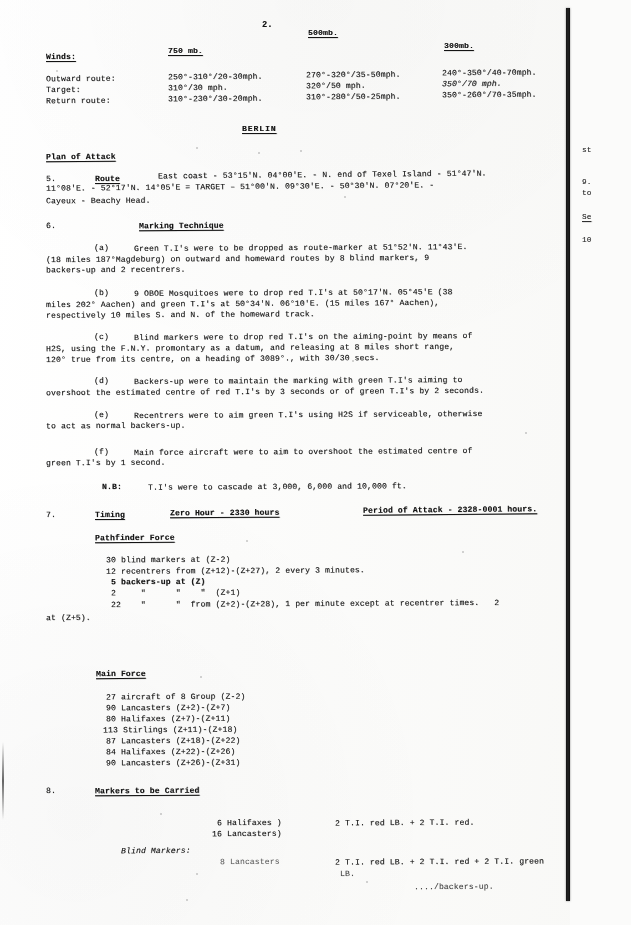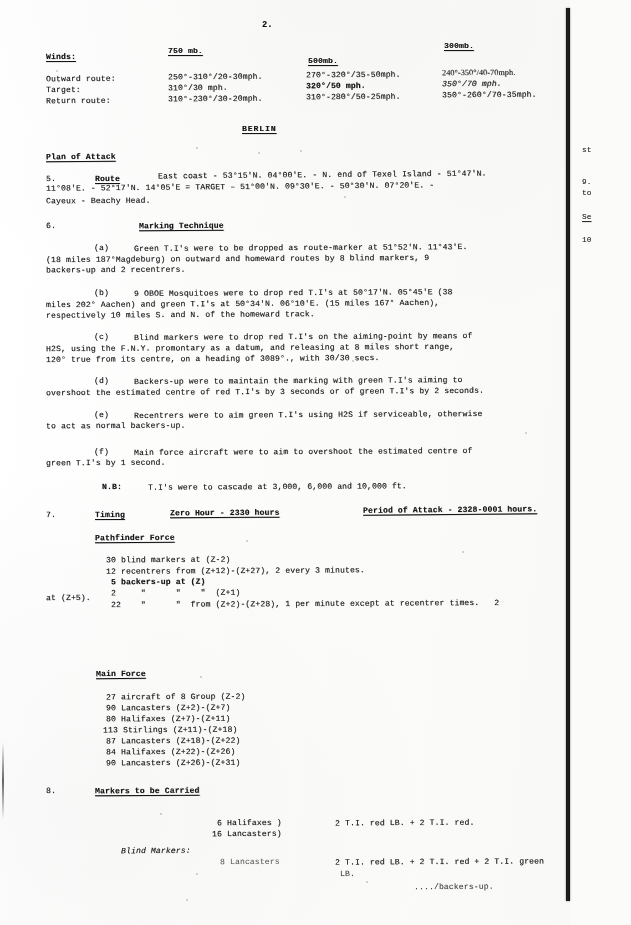--- a/index.html
+++ b/index.html
@@ -86,36 +86,36 @@
 
 <div id="page">
 
   <div id="scan-surface"></div>
 
   <div class="txt bold" style="left:262px; top:20px; font-size:8.6px;">2.</div>
 
   <div class="txt u bold sk1" style="left:46px; top:52px;">Winds:</div>
 
   <div class="txt u bold" style="left:168px; top:46px;">750 mb.</div>
-  <div class="txt u bold" style="left:308px; top:56px;text-align:right;">500mb.</div>
+  <div class="txt u bold" style="left:308px; top:28px;text-align:right;">500mb.</div>
   <div class="txt u bold" style="left:444px; top:41px;">300mb.</div>
 
   <div class="txt sk1" style="left:46px; top:74px;">Outward route:</div>
   <div class="txt sk1" style="left:46px; top:85px;">Target:</div>
   <div class="txt sk1" style="left:46px; top:96px;">Return route:</div>
 
   <div class="txt sk1" style="left:168px; top:72px;">250°-310°/20-30mph.</div>
   <div class="txt sk1" style="left:168px; top:83px;">310°/30 mph.</div>
   <div class="txt sk1" style="left:168px; top:94px;">310°-230°/30-20mph.</div>
 
   <div class="txt sk1" style="left:306px; top:70px;">270°-320°/35-50mph.</div>
-  <div class="txt sk1" style="left:306px; top:81px;font-weight:bold;">320°/50 mph.</div>
+  <div class="txt sk1" style="left:306px; top:81px;">320°/50 mph.</div>
   <div class="txt sk1" style="left:306px; top:92px;">310°-280°/50-25mph.</div>
 
-  <div class="txt sk1" style="left:442px; top:68px;font-family:Liberation Serif, serif;">240°-350°/40-70mph.</div>
+  <div class="txt sk1" style="left:442px; top:68px;">240°-350°/40-70mph.</div>
   <div class="txt sk1" style="left:442px; top:79px;font-style:italic;">350°/70 mph.</div>
   <div class="txt sk1" style="left:442px; top:90px;">350°-260°/70-35mph.</div>
 
   <div class="txt u bold" style="left:242px; top:124px; letter-spacing:0.9px;">BERLIN</div>
 
   <div class="txt u bold sk1" style="left:46px; top:152px;">Plan of Attack</div>
 
   <div class="txt sk1" style="left:46px; top:174px;">5.</div>
   <div class="txt u bold sk1" style="left:95px; top:174px;">Route</div>
   <div class="txt sk2" style="left:158px; top:170px;">East coast - 53°15'N. 04°00'E. - N. end of Texel Island - 51°47'N.</div>
@@ -160,21 +160,21 @@
   <div class="txt u bold sk1" style="left:170px; top:508px;">Zero Hour - 2330 hours</div>
   <div class="txt u bold sk2" style="left:363px; top:505px;">Period of Attack - 2328-0001 hours.</div>
 
   <div class="txt u bold sk1" style="left:95px; top:533px;">Pathfinder Force</div>
 
   <div class="txt sk1" style="left:106px; top:555px;">30 blind markers at (Z-2)</div>
   <div class="txt sk1" style="left:106px; top:566px;">12 recentrers from (Z+12)-(Z+27), 2 every 3 minutes.</div>
   <div class="txt sk1" style="left:106px; top:577px;font-weight:bold;"> 5 backers-up at (Z)</div>
   <div class="txt sk1" style="left:106px; top:588px;"> 2     "      "    "  (Z+1)</div>
   <div class="txt sk1" style="left:106px; top:599px;"> 22    "      "  from (Z+2)-(Z+28), 1 per minute except at recentrer times.   2</div>
-  <div class="txt sk1" style="left:46px; top:593px;">at (Z+5).</div>
+  <div class="txt sk1" style="left:46px; top:613px;">at (Z+5).</div>
 
   <div class="txt u bold sk1" style="left:96px; top:669px;">Main Force</div>
 
   <div class="txt sk1" style="left:106px; top:692px;">27 aircraft of 8 Group (Z-2)</div>
   <div class="txt sk1" style="left:106px; top:703px;">90 Lancasters (Z+2)-(Z+7)</div>
   <div class="txt sk1" style="left:106px; top:714px;">80 Halifaxes (Z+7)-(Z+11)</div>
   <div class="txt sk1" style="left:103px; top:725px;">113 Stirlings (Z+11)-(Z+18)</div>
   <div class="txt sk1" style="left:106px; top:736px;">87 Lancasters (Z+18)-(Z+22)</div>
   <div class="txt sk1" style="left:106px; top:747px;">84 Halifaxes (Z+22)-(Z+26)</div>
   <div class="txt sk1" style="left:106px; top:758px;">90 Lancasters (Z+26)-(Z+31)</div>

